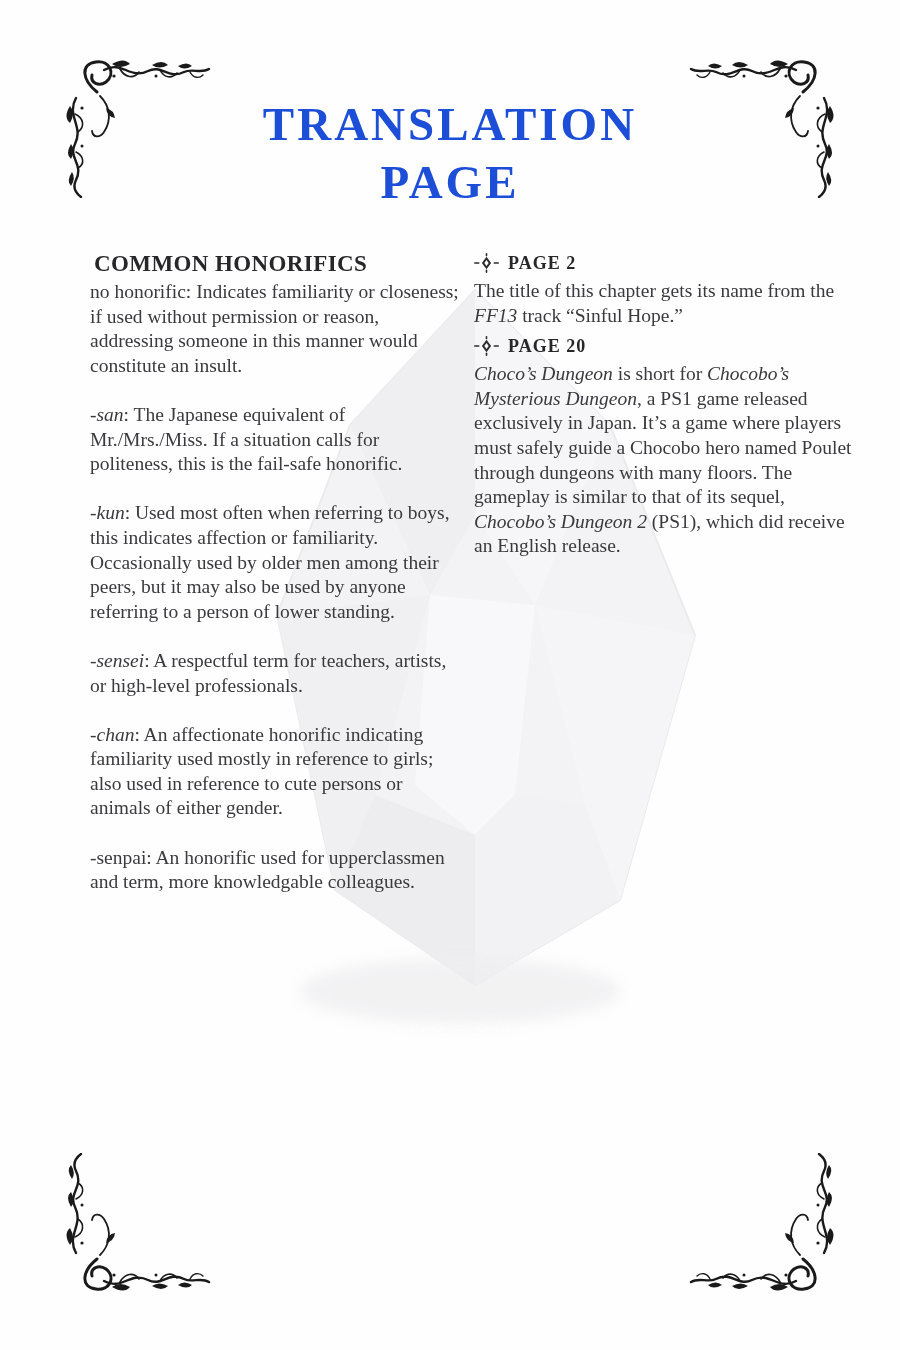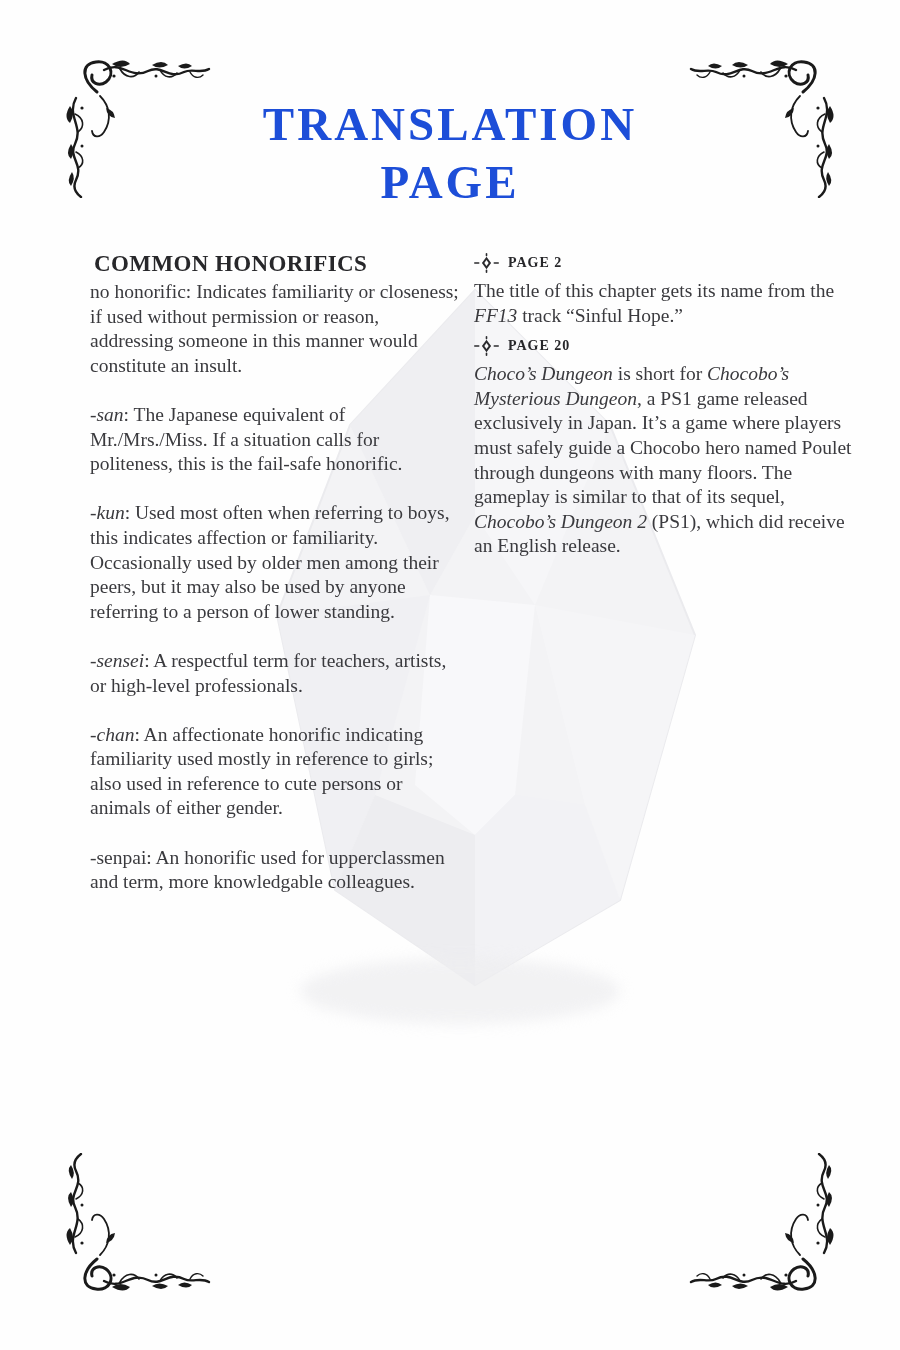--- a/index.html
+++ b/index.html
@@ -42,21 +42,21 @@
 
   .honorifics-heading {
     font-size:23px; line-height:28px; font-weight:600; letter-spacing:.4px;
     color:#27272a; margin:0 0 2px 4px;
   }
 
   .section { margin-bottom:5px; }
   .section-heading-row { display:flex; align-items:center; gap:9px; margin:0 0 3px 0; }
   .bullet-icon { width:25px; height:20px; color:#2b2b2e; flex:0 0 auto; }
   .section-heading {
-    font-size:14px; line-height:26px; font-weight:600; letter-spacing:1px; color:#27272a;
+    font-size:18px; line-height:26px; font-weight:600; letter-spacing:1px; color:#27272a;
   }
 </style>
 </head>
 <body>
 
 <svg width="0" height="0" style="position:absolute" aria-hidden="true">
   <defs>
     <g id="flourish" fill="none" stroke="currentColor" stroke-linecap="round">
       <path stroke-width="3" d="M37,36 C22,24 20,8 36,6 C50,4 56,18 46,26 C39,31 30,27 32,19"></path>
       <path stroke-width="2.4" d="M44,14 C62,4 70,24 88,15 C102,8 108,24 124,16 C132,12 141,18 149,13"></path>

